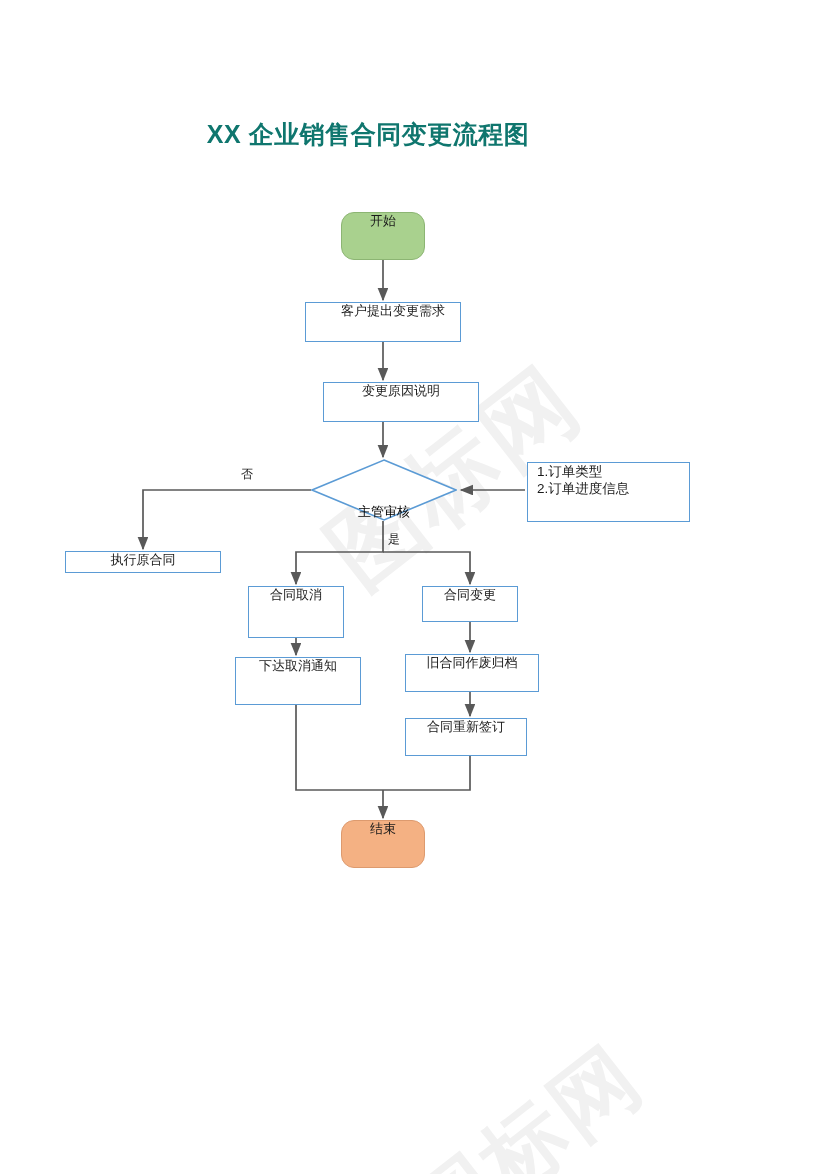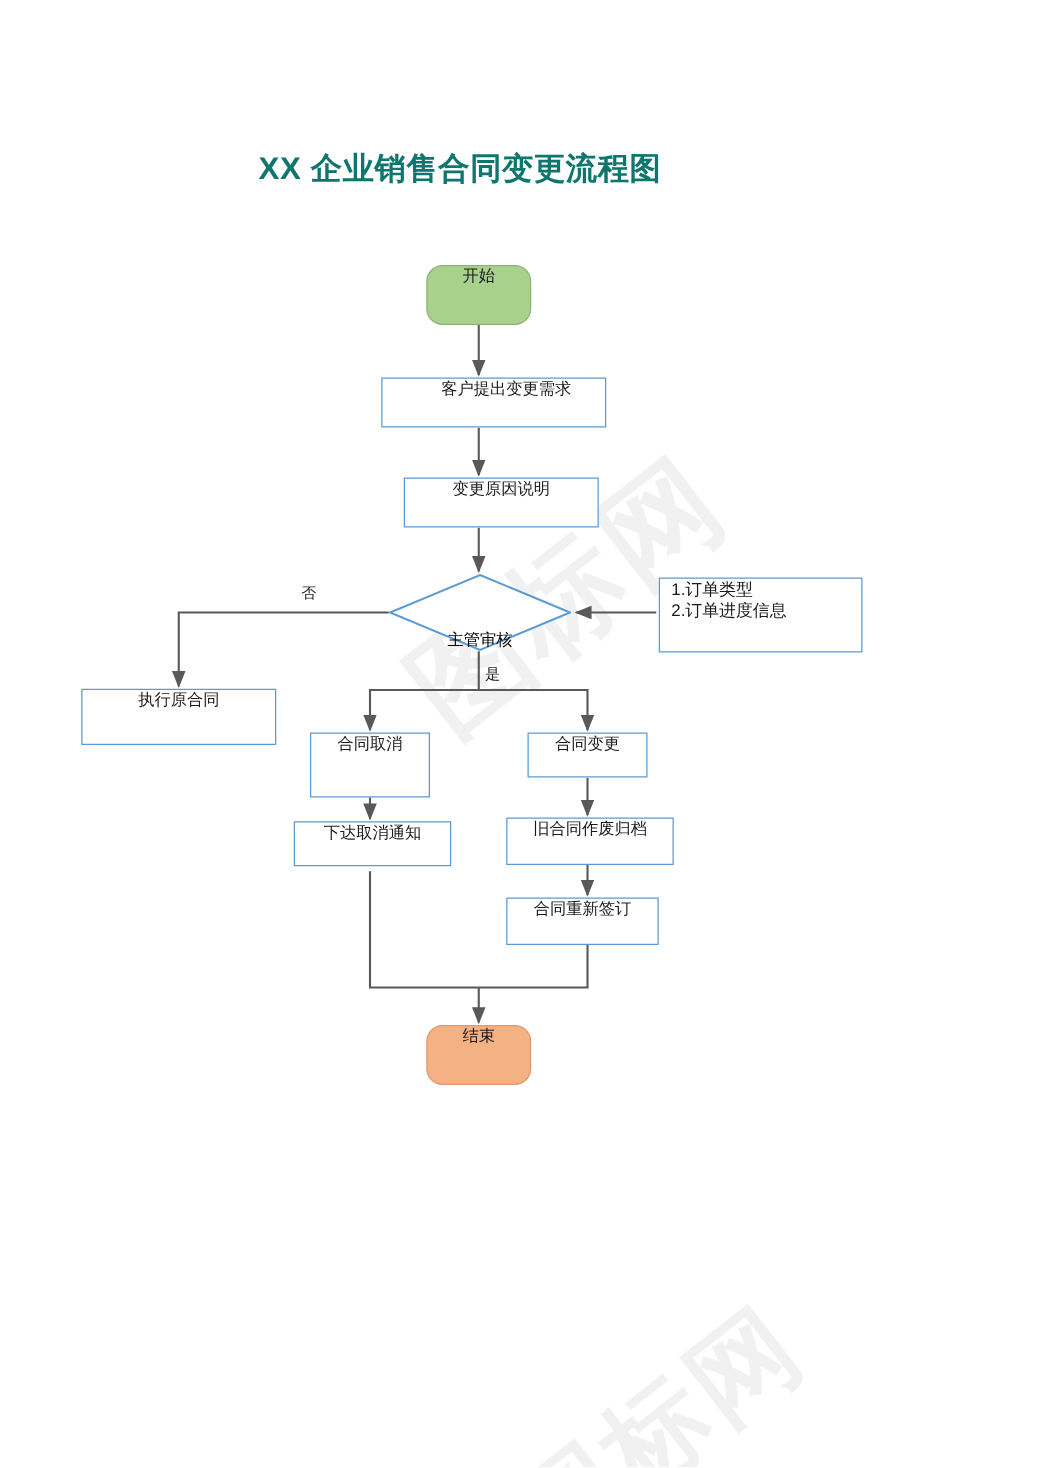--- a/index.html
+++ b/index.html
@@ -185,21 +185,21 @@
       <path d="M296,697 L296,790 L383,790"></path>
 
       <path d="M470,756 L470,790 L383,790"></path>
     </g>
   </svg>
 
   <div class="node terminator-start" style="left:341px; top:212px; width:84px; height:48px;">
     <span>开始</span>
   </div>
 
-  <div class="node process" style="left:305px; top:302px; width:180px; height:40px;padding-left:20px;">
+  <div class="node process" style="left:305px; top:302px; width:156px; height:40px;padding-left:20px;">
     <span>客户提出变更需求</span>
   </div>
 
   <div class="node process" style="left:305px; top:382px; width:156px; height:40px;margin-left:18px;">
     <span>变更原因说明</span>
   </div>
 
   <div class="decision" style="left:311px; top:459px; width:146px; height:62px;">
     <svg class="dia-shape" viewBox="0 0 146 62" preserveAspectRatio="none">
       <polygon points="73,1 145,31 73,61 1,31" fill="#ffffff" stroke="#5b9bd5" stroke-width="1.6"></polygon>
@@ -209,33 +209,33 @@
     </div>
   </div>
 
   <div class="node note" style="left:527px; top:462px; width:163px; height:60px;">
     <span class="note-lines">
       <span>1.订单类型</span>
       <span>2.订单进度信息</span>
     </span>
   </div>
 
-  <div class="node process" style="left:65px; top:551px; width:156px; height:45px;">
+  <div class="node process" style="left:65px; top:551px; width:156px; height:22px;">
     <span>执行原合同</span>
   </div>
 
   <div class="node process" style="left:248px; top:586px; width:96px; height:52px;">
     <span>合同取消</span>
   </div>
 
   <div class="node process" style="left:422px; top:586px; width:96px; height:36px;">
     <span>合同变更</span>
   </div>
 
-  <div class="node process" style="left:235px; top:657px; width:126px; height:36px;">
+  <div class="node process" style="left:235px; top:657px; width:126px; height:48px;">
     <span>下达取消通知</span>
   </div>
 
   <div class="node process" style="left:405px; top:654px; width:134px; height:38px;">
     <span>旧合同作废归档</span>
   </div>
 
   <div class="node process" style="left:405px; top:718px; width:122px; height:38px;">
     <span>合同重新签订</span>
   </div>

